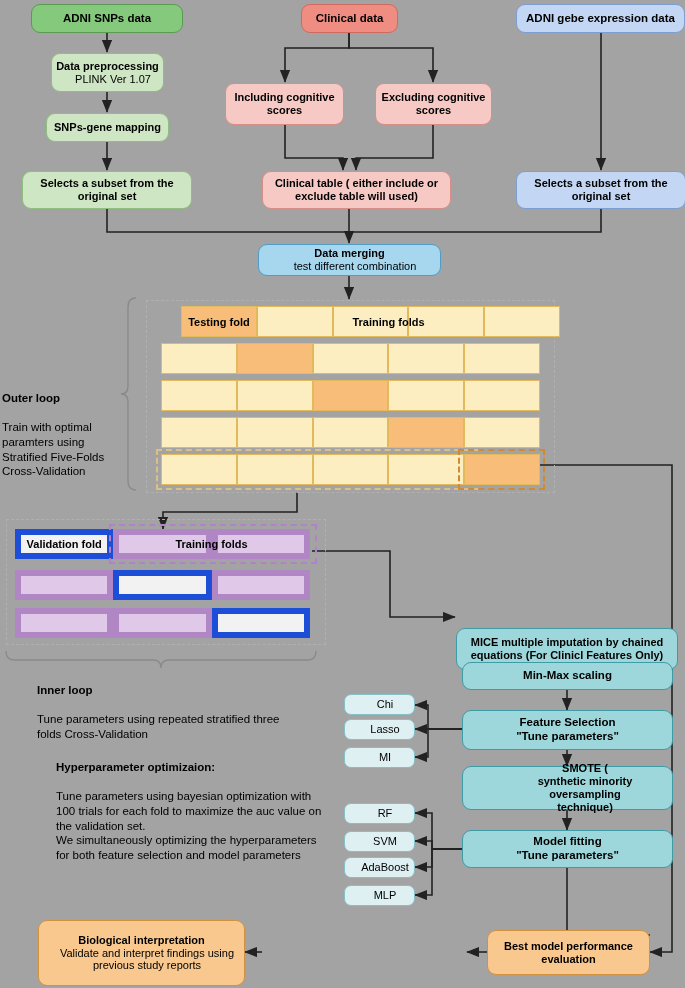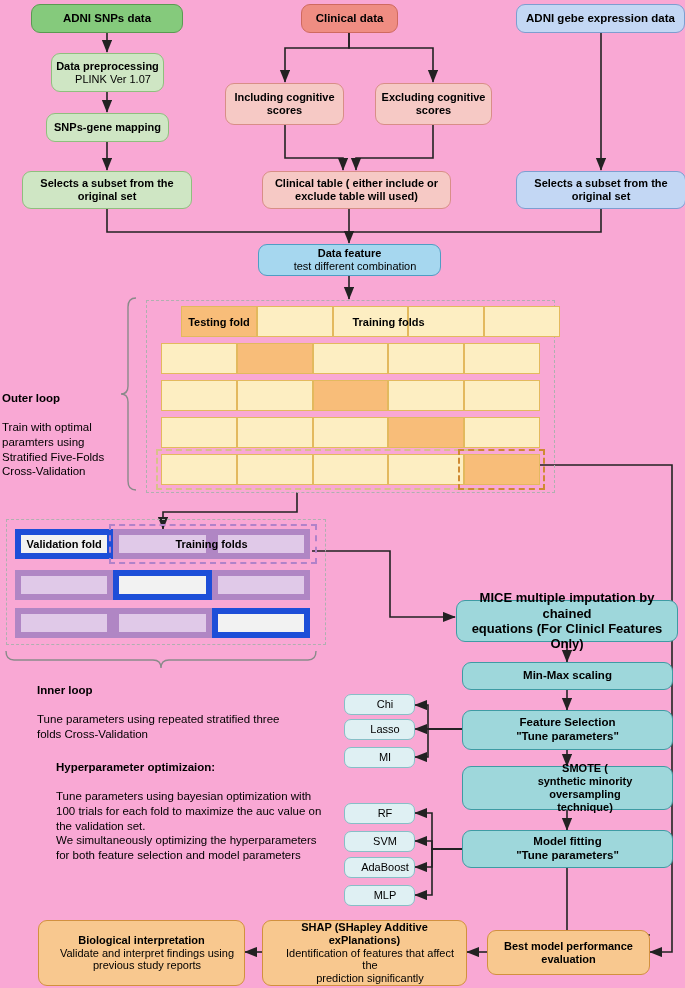--- a/index.html
+++ b/index.html
@@ -7,21 +7,21 @@
   body{
     font-family:"Liberation Sans", sans-serif;
     color:#000;
     -webkit-font-smoothing:antialiased;
   }
   #stage{
     position:relative;
     width:685px;
     height:988px;
     overflow:hidden;
-    background:#f9a8d4;
+    background:#a3a3a3;
   }
   .node{
     position:absolute;
     box-sizing:border-box;
     display:flex;
     flex-direction:column;
     align-items:center;
     justify-content:center;
     text-align:center;
     border-radius:9px;
@@ -173,21 +173,21 @@
   <div class="node blue-light" style="left:516px;top:4px;width:169px;height:29px;font-size:11.5px;">
     <span class="l1">ADNI gebe expression data</span>
   </div>
 
   <div class="node blue-light" style="left:516px;top:171px;width:170px;height:38px;font-size:11px;">
     <span class="l1">Selects a subset from the</span>
     <span class="l1">original set</span>
   </div>
 
   <div class="node blue-mid" style="left:258px;top:244px;width:183px;height:32px;font-size:11px;">
-    <span class="l1">Data feature</span>
+    <span class="l1">Data merging</span>
     <span class="l2">test different combination</span>
   </div>
 
   <div class="dashbox" style="left:146px;top:300px;width:409px;height:193px;"></div>
 
   <div class="txt" style="left:2px;top:376px;width:126px;">
     <b>Outer loop</b><br>
     <span>Train with optimal
 paramters using
 Stratified Five-Folds
@@ -269,21 +269,21 @@
 
   <div class="txt" style="left:56px;top:745px;width:300px;">
     <b>Hyperparameter optimizaion:</b><br>
     <span>Tune parameters using bayesian optimization with
 100 trials for each fold to maximize the auc value on
 the validation set.
 We simultaneously optimizing the hyperparameters
 for both feature selection and model parameters</span>
   </div>
 
-  <div class="node teal" style="left:456px;top:600px;width:222px;height:42px;font-size:13px;">
+  <div class="node teal" style="left:456px;top:628px;width:222px;height:42px;font-size:11px;">
     <span class="l1">MICE multiple imputation by chained</span>
     <span class="l1">equations (For Clinicl Features Only)</span>
   </div>
 
   <div class="node teal" style="left:462px;top:662px;width:211px;height:28px;font-size:11.5px;">
     <span class="l1">Min-Max scaling</span>
   </div>
 
   <div class="node teal" style="left:462px;top:710px;width:211px;height:40px;font-size:11.5px;">
     <span class="l1">Feature Selection</span>
@@ -322,25 +322,20 @@
   </div>
   <div class="node teal-light" style="left:344px;top:885px;width:71px;height:21px;font-size:11px;">
     <span class="l2">MLP</span>
   </div>
 
   <div class="node orange" style="left:487px;top:930px;width:163px;height:45px;font-size:11px;">
     <span class="l1">Best model performance</span>
     <span class="l1">evaluation</span>
   </div>
 
-  <div class="node orange" style="left:262px;top:920px;width:205px;height:66px;font-size:11px;">
-    <span class="l1">SHAP (SHapley Additive exPlanations)</span>
-    <span class="l2">Identification of features that affect the</span>
-    <span class="l2">prediction significantly</span>
-  </div>
 
   <div class="node orange" style="left:38px;top:920px;width:207px;height:66px;font-size:11px;">
     <span class="l1">Biological interpretation</span>
     <span class="l2">Validate and interpret findings using</span>
     <span class="l2">previous study reports</span>
   </div>
 
 </div>
 
 </body></html>

